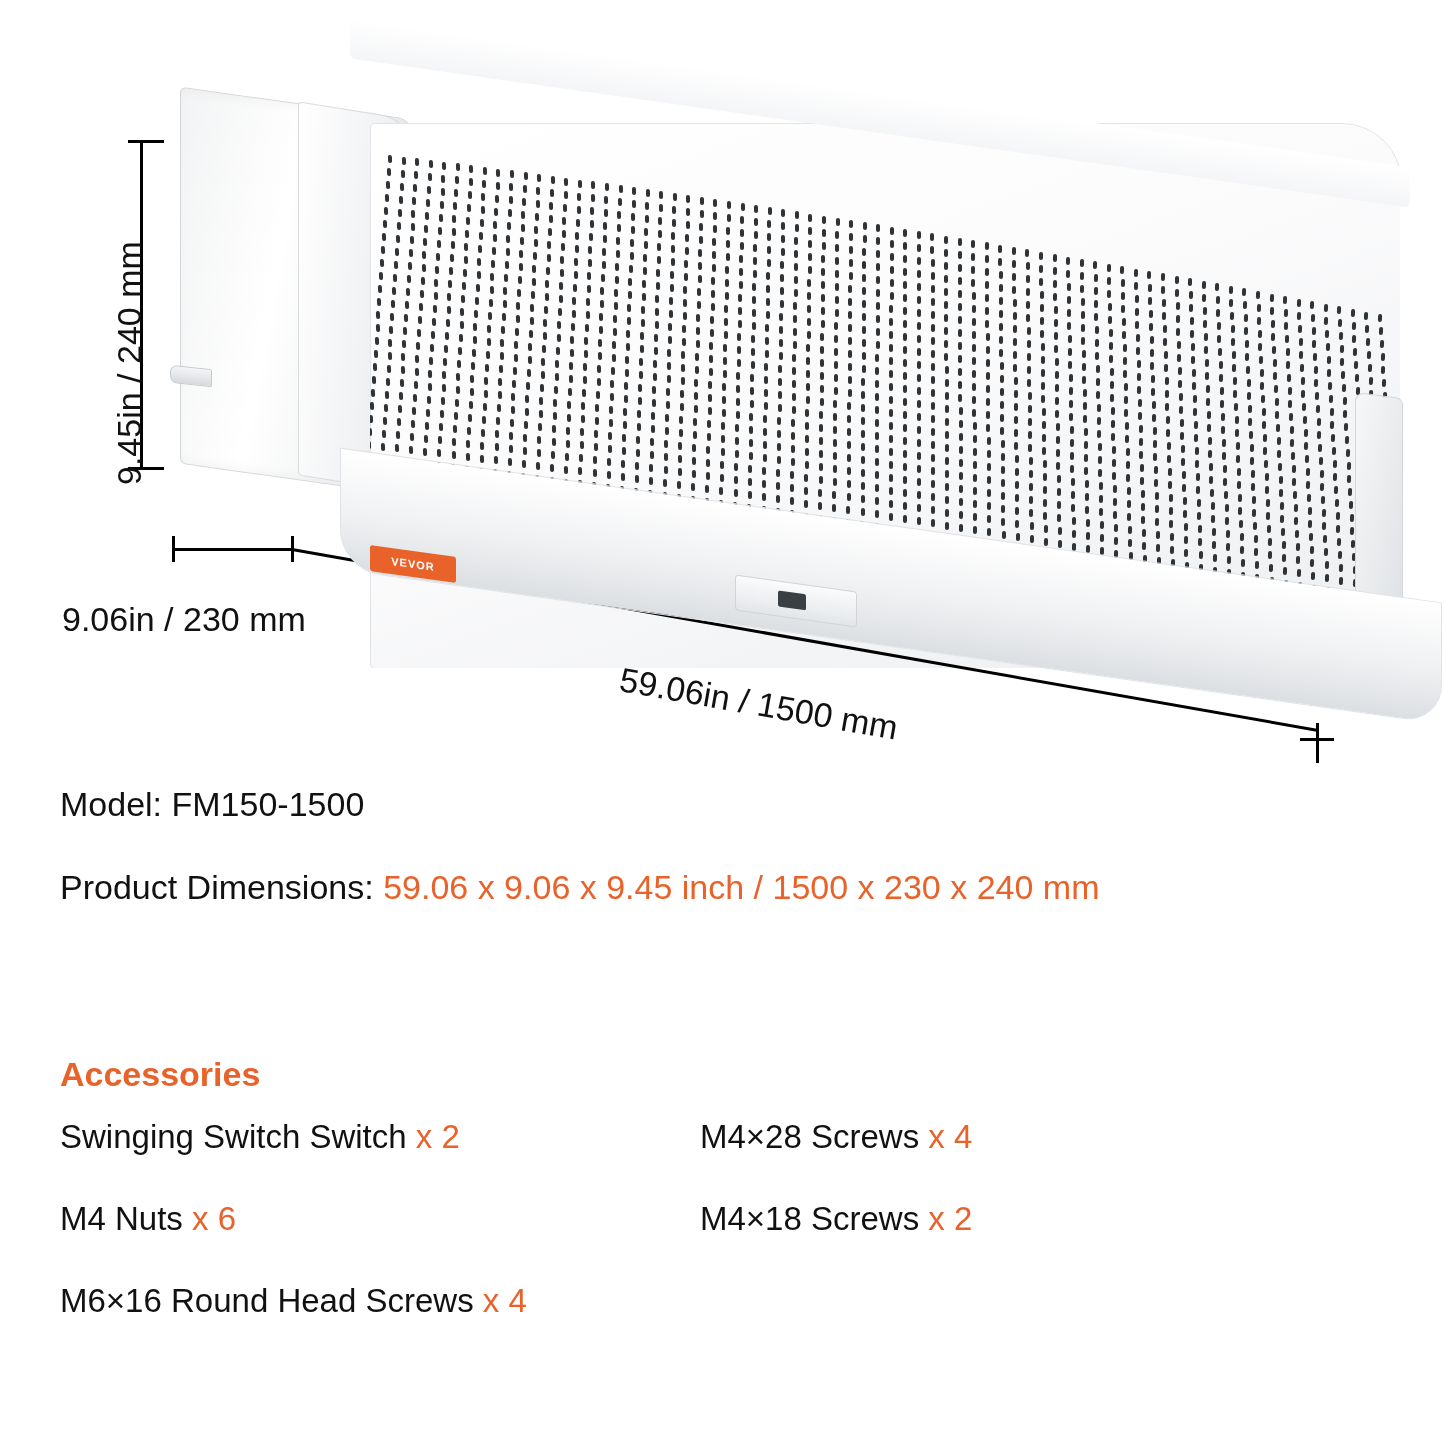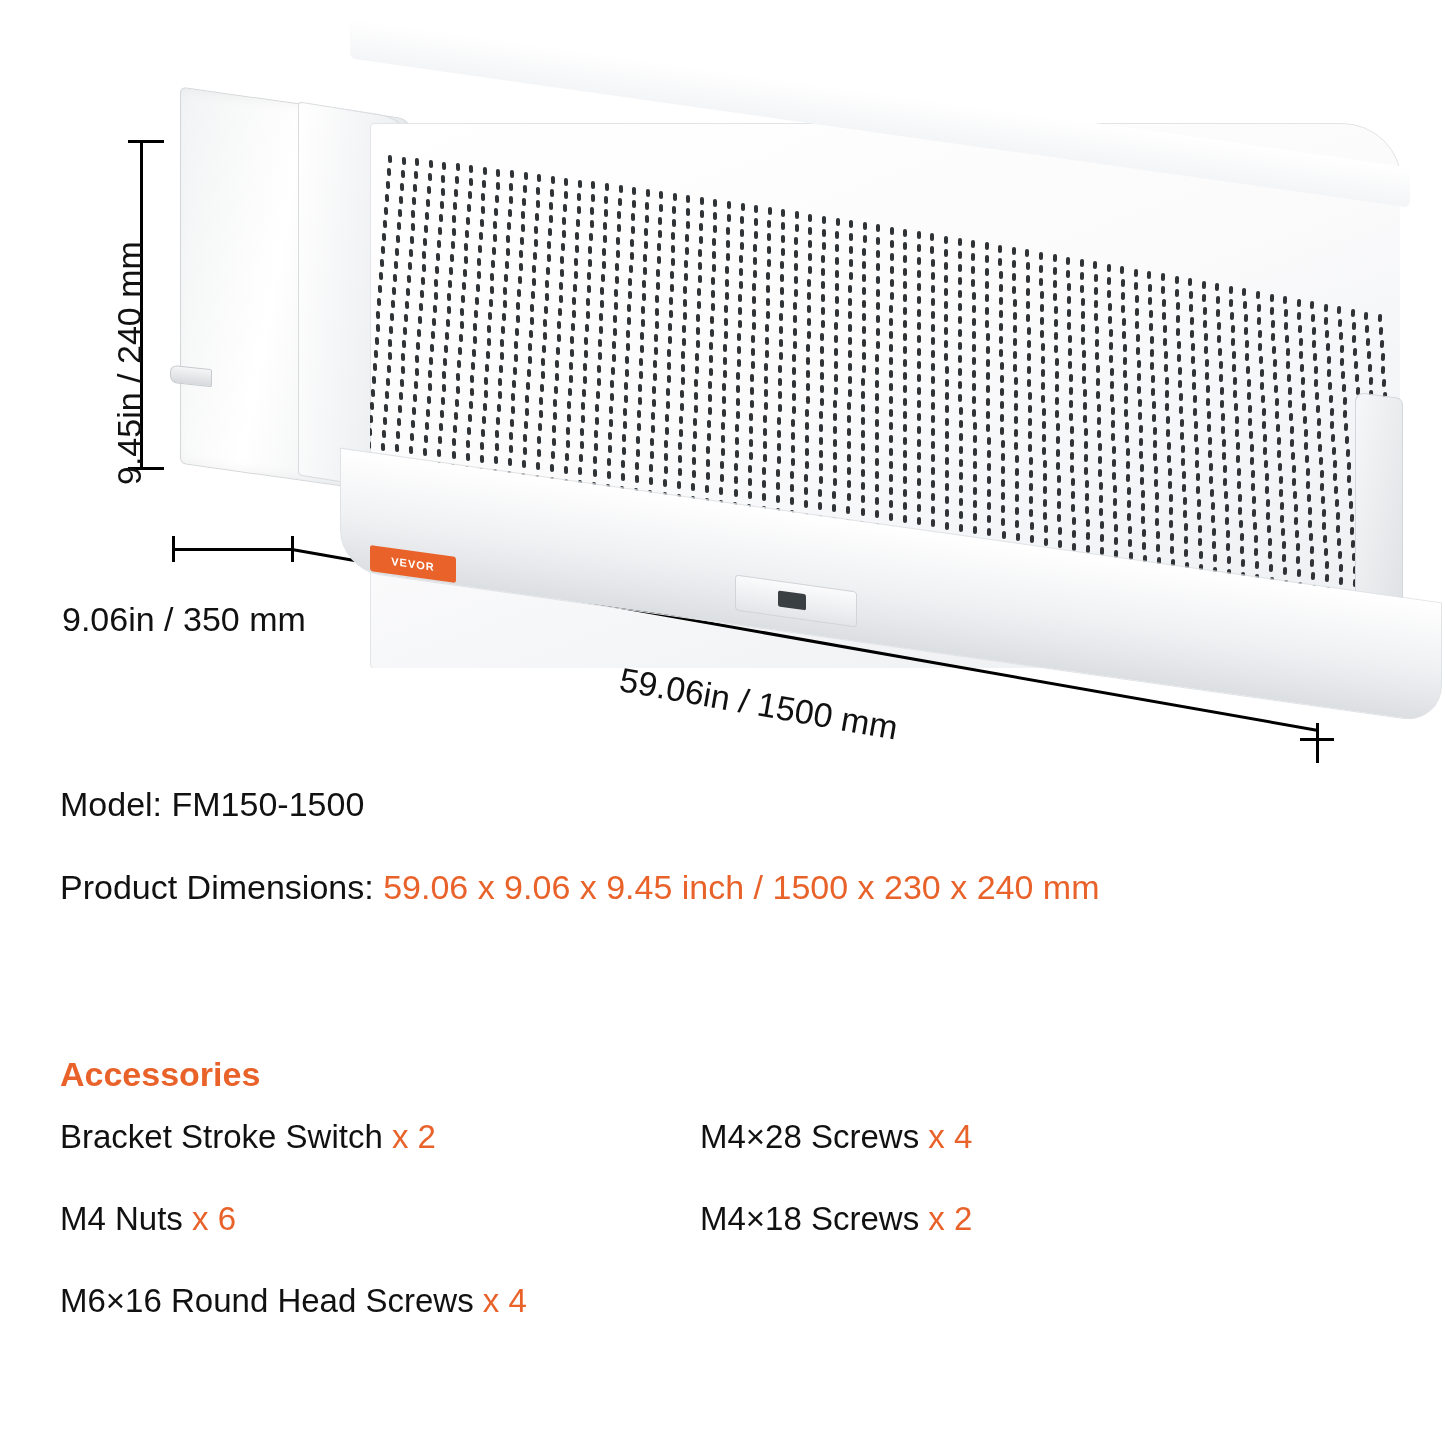--- a/index.html
+++ b/index.html
@@ -2203,40 +2203,40 @@
   </div>
 
   <div class="dim-line dim-v" style="left:140px;top:140px;height:330px;"></div>
   <div class="dim-line dim-h" style="left:128px;top:140px;width:36px;"></div>
   <div class="dim-line dim-h" style="left:128px;top:467px;width:36px;"></div>
   <div class="dim-label-vert" style="left:110px;top:485px;">9.45in / 240 mm</div>
 
   <div class="dim-line dim-h" style="left:172px;top:548px;width:122px;"></div>
   <div class="dim-line dim-v" style="left:172px;top:536px;height:26px;"></div>
   <div class="dim-line dim-v" style="left:291px;top:536px;height:26px;"></div>
-  <div class="dim-label" style="left:62px;top:600px;">9.06in / 350 mm</div>
+  <div class="dim-label" style="left:62px;top:600px;">9.06in / 230 mm</div>
 
   <div class="dim-line dim-h" style="left:292px;top:548px;width:1042px;transform-origin:0 50%;transform:rotate(10deg);"></div>
   <div class="dim-line dim-v" style="left:1316px;top:723px;height:40px;"></div>
   <div class="dim-line dim-h" style="left:1300px;top:738px;width:34px;"></div>
   <div class="dim-label" style="left:620px;top:660px;transform:rotate(10deg);transform-origin:0 50%;">59.06in / 1500 mm</div>
 
   <div class="specs">
     <div class="model-row">
       <span>Model:</span>
       <span class="val">FM150-1500</span>
     </div>
     <div class="spec-row">
       <span>Product Dimensions:</span>
       <span class="val">59.06 x 9.06 x 9.45 inch / 1500 x 230 x 240 mm</span>
     </div>
   </div>
 
   <div class="acc-title">Accessories</div>
   <div class="acc-grid" id="acc-grid">
-      <div class="acc-item"><span>Bracket Stroke Switch </span><span class="qty">x 2</span></div>
+      <div class="acc-item"><span>Swinging Switch Switch </span><span class="qty">x 2</span></div>
       <div class="acc-item"><span>M4×28 Screws </span><span class="qty">x 4</span></div>
       <div class="acc-item"><span>M4 Nuts </span><span class="qty">x 6</span></div>
       <div class="acc-item"><span>M4×18 Screws </span><span class="qty">x 2</span></div>
       <div class="acc-item"><span>M6×16 Round Head Screws </span><span class="qty">x 4</span></div>
     </div>
 
 </div>
 
 </body></html>

